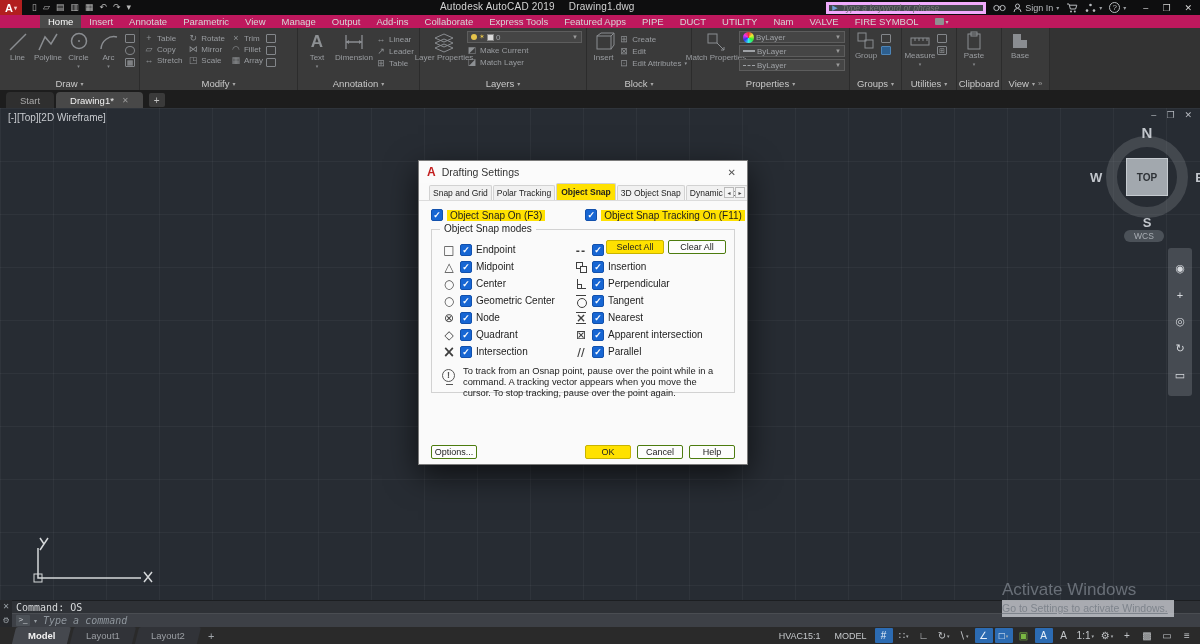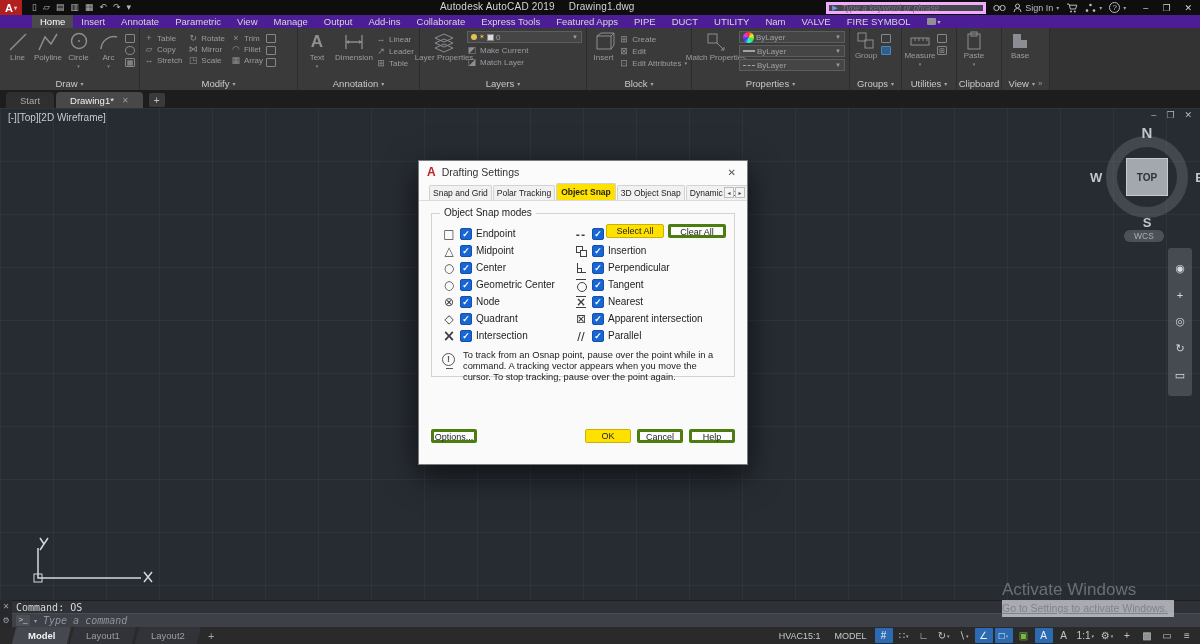--- a/index.html
+++ b/index.html
@@ -23,22 +23,22 @@
   .searchbox .sarrow{color:#6f9fd8;font-size:7px;margin-right:2px;}
   .searchbox input{flex:1;background:transparent;border:none;outline:none;color:#a7abb0;
                    font-size:8.5px;font-style:italic;font-family:"Liberation Sans",sans-serif;}
   .tbi{color:#b9bcbf;font-size:9px;display:flex;align-items:center;gap:3px;}
   .helpq{width:11px;height:11px;border:1px solid #b9bcbf;border-radius:50%;font-size:8px;
          display:flex;align-items:center;justify-content:center;}
   .mincaret{font-size:6px;color:#9a9da0;}
   .winbtns{display:flex;gap:14px;margin-left:10px;margin-right:4px;color:#d6d6d6;font-size:9px;}
 
   
-  .menubar{position:absolute;top:15px;left:0;right:0;height:13px;background:#4c1d95;
-           display:flex;align-items:stretch;color:#d6d6d6;font-size:9.5px;padding-left:32px;}
+  .menubar{position:absolute;top:15px;left:0;right:0;height:13px;background:#be185d;
+           display:flex;align-items:stretch;color:#d6d6d6;font-size:9.5px;padding-left:40px;}
   .menu-tab{padding:0 8px;display:flex;align-items:center;cursor:default;white-space:nowrap;}
   .menu-tab.active{background:#4a4a4a;color:#fff;}
   .menu-extra{display:flex;align-items:center;gap:2px;padding:0 8px;color:#bdbdbd;}
   .menu-extra .sq{width:9px;height:7px;background:#8f9092;border-radius:1px;}
   .menu-extra .caret{font-size:6px;}
 
   
   .ribbon{position:absolute;top:28px;left:0;right:0;height:62px;background:#3a3a3a;
           display:flex;align-items:stretch;}
   .panel{position:relative;border-right:1px solid #2c2c2c;display:flex;flex-direction:column;}
@@ -133,21 +133,21 @@
   .glabel{position:absolute;top:-7px;left:8px;background:#fafafa;padding:0 4px;font-size:10px;}
   .gcols{display:flex;padding:11px 0 0 10px;}
   .mcol{display:flex;flex-direction:column;width:132px;}
   .mcol.right{width:128px;}
   .mode-row{display:flex;align-items:center;height:17px;gap:4px;}
   .mode-label{white-space:nowrap;}
   .gbtns{position:absolute;right:8px;top:10px;display:flex;flex-direction:row;gap:4px;}
   button{font-family:"Liberation Sans",sans-serif;}
   .ybtn{width:58px;height:14px;background:#ffe100;border:1px solid #c8b400;font-size:9px;
         color:#222;padding:0;border-radius:2px;}
-  .wbtn{width:58px;height:14px;background:#fdfdfd;border:3px solid #4d7c0f;font-size:9px;
+  .wbtn{width:58px;height:14px;background:#fdfdfd;border:1px solid #4d7c0f;font-size:9px;
         color:#222;padding:0;border-radius:2px;text-align:center;}
   .tip{display:flex;gap:8px;padding:6px 8px 0 10px;}
   .bulb{width:13px;height:13px;border:1.5px solid #555;border-radius:50%;position:relative;
         flex-shrink:0;margin-top:3px;}
   .bulb::after{content:"!";position:absolute;inset:0;text-align:center;line-height:11px;
                font-size:9px;font-weight:bold;color:#555;}
   .bulb-base{position:absolute;left:3px;top:14px;width:7px;border-top:1.5px solid #555;}
   .tip p{margin:0;font-size:9.3px;line-height:10.8px;width:262px;color:#222;}
   .dfoot{display:flex;align-items:center;margin-top:52px;gap:6px;}
   .dfoot .options{width:42px;}
@@ -664,20 +664,26 @@
         <span class="dlg-tab">Polar Tracking</span>
         <span class="dlg-tab active">Object Snap</span>
         <span class="dlg-tab">3D Object Snap</span>
         <span class="dlg-tab">Dynamic Input</span>
         <div class="tab-scroll">
         <span>◂</span>
         <span>▸</span>
       </div>
     </div>
     <div class="dbody">
+      <div class="dtop">
+        <span class="cb"></span>
+        <span class="hl">Object Snap On (F3)</span>
+        <span class="cb second"></span>
+        <span class="hl">Object Snap Tracking On (F11)</span>
+      </div>
       <div class="gbox">
         <span class="glabel">Object Snap modes</span>
         <div class="gcols">
           <div class="mcol" id="modes-left">
               <div class="mode-row">
                 <span class="mk mk-endpoint"></span>
                 <span class="cb checked"></span>
                 <span class="mode-label">Endpoint</span>
               </div>
               <div class="mode-row">

